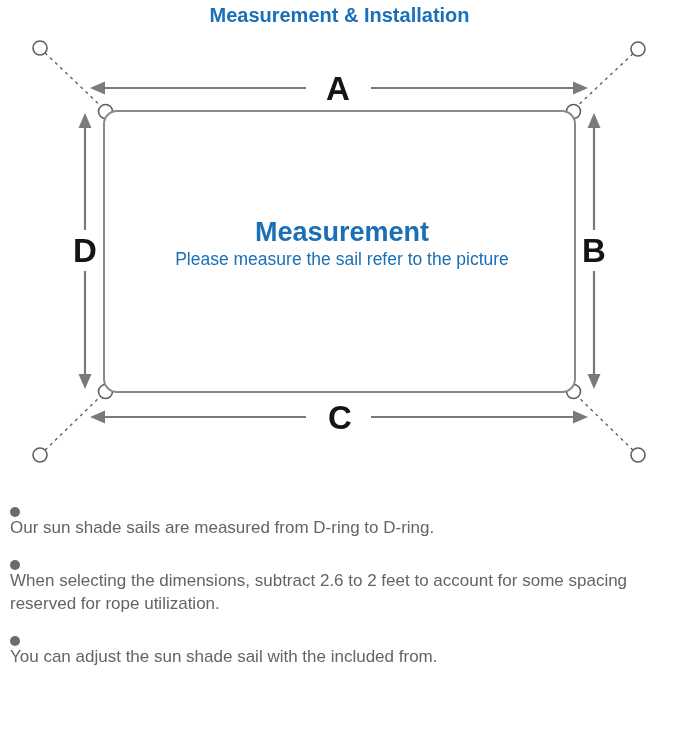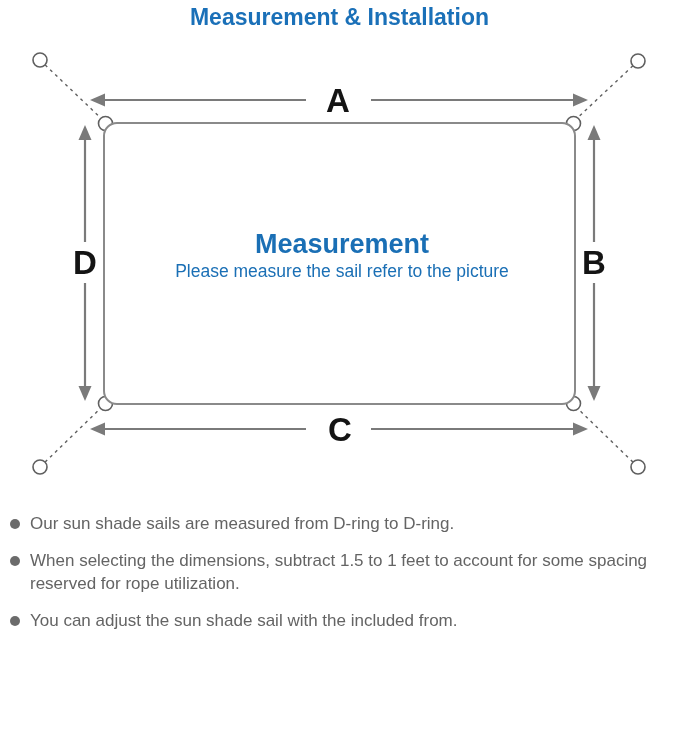--- a/index.html
+++ b/index.html
@@ -4,23 +4,23 @@
 <style>
   html,body{margin:0;padding:0;background:#ffffff;}
   body{
     width:679px;height:739px;
     font-family:"Liberation Sans", sans-serif;
     color:#646464;
     overflow:hidden;
     position:relative;
   }
   .page-title{
-    margin:4px 0 12px 0;
+    margin:4px 0 4px 0;
     text-align:center;
-    font-size:23px;
+    font-size:20px;
     font-weight:bold;
     letter-spacing:0px;
     color:#1a70b8;
   }
   .diagram-wrap{
     width:679px;
     height:448px;
     margin-top:0;
   }
   svg text{font-family:"Liberation Sans", sans-serif;}
@@ -42,20 +42,21 @@
     margin-top:22px;
     padding:0 6px 0 10px;
   }
   .bullet-row{
     display:flex;
     align-items:flex-start;
     margin-bottom:15px;
     font-size:17px;
     line-height:1.32;
     color:#646464;
+    flex-direction:column;
   }
   .bullet-dot{
     flex:0 0 auto;
     width:10px;height:10px;
     border-radius:50%;
     background:#6b6b6b;
     margin:6px 10px 0 0;
   }
   .bullet-text{
     flex:1 1 auto;
@@ -125,19 +126,19 @@
   </svg>
 </div>
 
 <div class="bullets">
   <div class="bullet-row">
     <span class="bullet-dot"></span>
     <span class="bullet-text">Our sun shade sails are measured from D-ring to D-ring.</span>
   </div>
   <div class="bullet-row">
     <span class="bullet-dot"></span>
-    <span class="bullet-text">When selecting the dimensions, subtract 1.5 to 1 feet to account for some spacing reserved for rope utilization.</span>
+    <span class="bullet-text">When selecting the dimensions, subtract 2.6 to 2 feet to account for some spacing reserved for rope utilization.</span>
   </div>
   <div class="bullet-row">
     <span class="bullet-dot"></span>
     <span class="bullet-text">You can adjust the sun shade sail with the included from.</span>
   </div>
 </div>
 
 </body></html>

